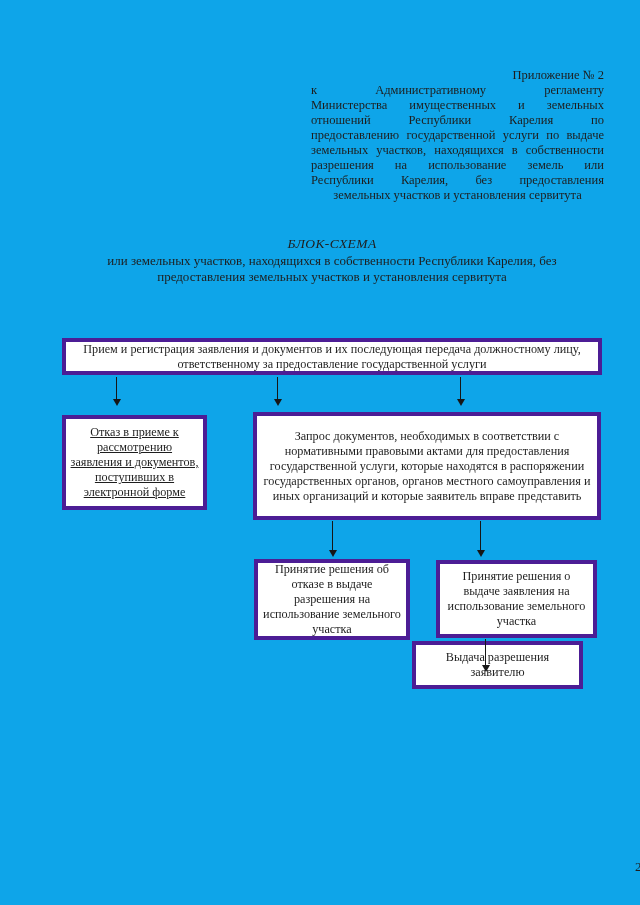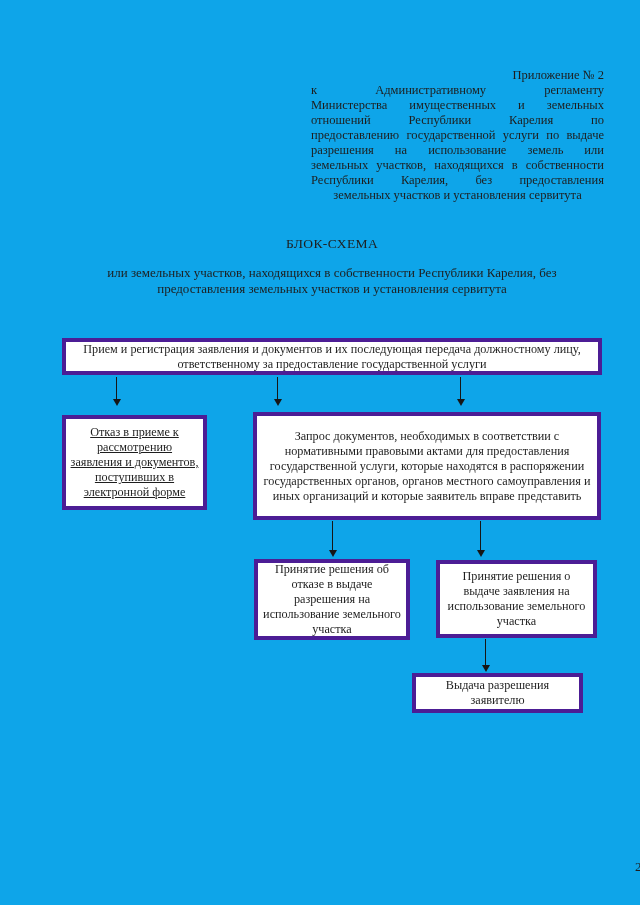--- a/index.html
+++ b/index.html
@@ -35,22 +35,23 @@
     position: absolute;
     left: 26px;
     top: 236px;
     width: 612px;
     text-align: center;
     font-size: 13px;
     line-height: 15.3px;
   }
   .doc-title {
     font-size: 13.5px;
-    margin-bottom: 14px;
+    margin-bottom: 2px;
     letter-spacing: 0.4px;
+    font-style: italic;
   }
 
   
   .fbox {
     position: absolute;
     box-sizing: border-box;
     border: 4px solid #4c1d95;
     background: #ffffff;
     display: flex;
     align-items: center;
@@ -58,21 +59,21 @@
     text-align: center;
     font-size: 12.2px;
     line-height: 15px;
     padding: 2px 6px;
   }
   .b-intake          { left: 62px;  top: 338px; width: 540px; height: 37px; }
   .b-refusal         { left: 62px;  top: 415px; width: 145px; height: 95px; padding: 2px 4px; text-decoration: underline; }
   .b-request         { left: 253px; top: 412px; width: 348px; height: 108px; }
   .b-decision-refuse { left: 254px; top: 559px; width: 156px; height: 81px; padding: 2px 4px; }
   .b-decision-issue  { left: 436px; top: 560px; width: 161px; height: 78px; padding: 2px 4px; }
-  .b-issue           { left: 412px; top: 673px; width: 171px; height: 40px; }
+  .b-issue           { left: 412px; top: 641px; width: 171px; height: 48px; }
 
   
   .arrow {
     position: absolute;
     width: 9px;
     display: flex;
     flex-direction: column;
     align-items: center;
   }
   .arrow .shaft {
@@ -106,22 +107,22 @@
 <body>
 
 <div class="page">
 
   <div class="header-note">
     <div class="appendix-line">Приложение № 2</div>
     <div class="just">к Административному регламенту</div>
     <div class="just">Министерства имущественных и земельных</div>
     <div class="just">отношений Республики Карелия по</div>
     <div class="just">предоставлению государственной услуги по выдаче</div>
+    <div class="just">земельных участков, находящихся в собственности</div>
     <div class="just">разрешения на использование земель или</div>
-    <div class="just">земельных участков, находящихся в собственности</div>
     <div class="just">Республики Карелия, без предоставления</div>
     <div class="just-last">земельных участков и установления сервитута</div>
   </div>
 
   <div class="title-block">
     <div class="doc-title">БЛОК-СХЕМА</div>
     <div>или земельных участков, находящихся в собственности Республики Карелия, без</div>
     <div>предоставления земельных участков и установления сервитута</div>
   </div>
 

